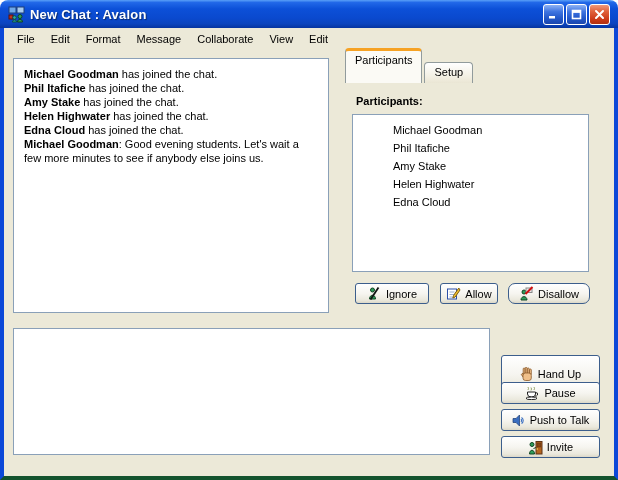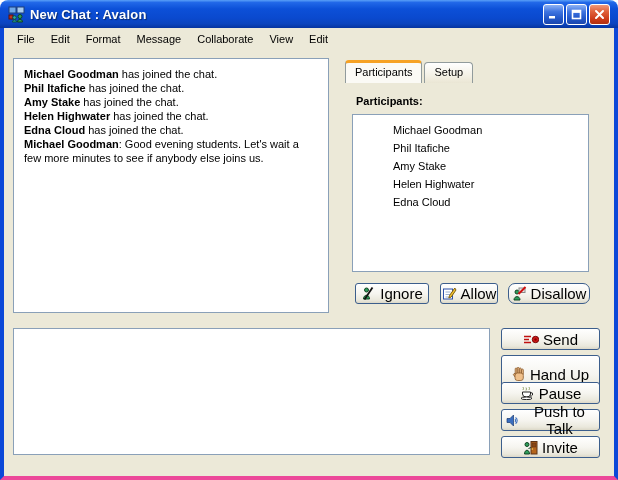--- a/index.html
+++ b/index.html
@@ -27,21 +27,21 @@
   .win-btn{
     width:21px;height:21px;border:1px solid #fff;border-radius:3px;
     display:flex;align-items:center;justify-content:center;padding:0;cursor:default;
   }
   .win-btn.minmax{background:linear-gradient(180deg,#8DB2F4 0%,#3E74E0 35%,#2257C8 70%,#1A46AE 100%);}
   .win-btn.close{background:linear-gradient(180deg,#F0997A 0%,#E0603A 35%,#CC3A18 75%,#B03010 100%);}
   
   .body{
     position:absolute;left:0;top:28px;width:618px;height:452px;
     background:#ECE9D8;
-    border-left:4px solid #0C48D8;border-right:4px solid #0C48D8;border-bottom:4px solid #ec4899;
+    border-left:4px solid #0C48D8;border-right:4px solid #0C48D8;border-bottom:4px solid #14532d;
   }
   
   .menubar{
     position:absolute;left:0;top:0;width:610px;height:21px;
     display:flex;align-items:center;padding-left:5px;background:#ECE9D8;
   }
   .menu-item{padding:3px 8px;cursor:default;}
   
   .chat-log{
     position:absolute;left:9px;top:30px;width:316px;height:255px;
@@ -54,38 +54,38 @@
     position:absolute;left:341px;top:32px;height:23px;
     display:flex;align-items:flex-end;gap:2px;
   }
   .tab{
     height:21px;padding:3px 9px 0 9px;
     border:1px solid #919B9C;border-bottom:none;border-radius:4px 4px 0 0;
     background:linear-gradient(180deg,#FFFFFF 0%,#F2EFE2 70%,#EAE6D4 100%);
     cursor:default;white-space:nowrap;
   }
   .tab.active{
-    height:23px;padding-top:3px;
+    height:35px;padding-top:3px;
     border-top:3px solid #F6A224;background:#FBFAF5;position:relative;z-index:2;
   }
   
   .participants-heading{
     position:absolute;left:352px;top:67px;font-weight:bold;
   }
   .participants-list{
     position:absolute;left:348px;top:86px;width:237px;height:158px;
     background:#FFFFFF;border:1px solid #8AA0B8;padding-top:6px;overflow:hidden;
   }
   .participant{padding-left:40px;height:18px;line-height:18px;cursor:default;}
   
   .xp-btn{
     position:absolute;height:21px;
     border:1px solid #3C5E8C;border-radius:3px;
     background:linear-gradient(180deg,#FFFFFF 0%,#F6F5F0 50%,#EAE8DC 85%,#DCD8C8 100%);
-    font-family:inherit;font-size:15px;color:#000;
+    font-family:inherit;font-size:11px;color:#000;
     display:flex;align-items:center;justify-content:center;gap:4px;
     padding:0 4px;cursor:default;
   }
   .xp-btn .icon{display:flex;align-items:center;flex:none;}
   .btn-ignore{left:351px;top:255px;width:74px;}
   .btn-allow{left:436px;top:255px;width:58px;}
   .btn-disallow{left:504px;top:255px;width:82px;border-radius:7px;}
   
   .message-input{
     position:absolute;left:9px;top:300px;width:477px;height:127px;
@@ -202,30 +202,20 @@
           <path d="M2 14 C2 9.5 8 9.5 8 14 Z" fill="#2E9E5B" stroke="#114422"></path>
           <rect x="7" y="2" width="6" height="4.5" fill="#E8E8E8" stroke="#888"></rect>
           <path d="M13.5 1 L6.5 8" stroke="#D01010" stroke-width="2"></path>
         </svg>
       </span>
       <span>Disallow</span>
     </button>
 
     <textarea class="message-input" style=""></textarea>
 
-    <button class="xp-btn btn-send">
-      <span class="icon">
-        <svg width="16" height="13" viewBox="0 0 16 13">
-          <path d="M1 3.5 h7 M1 6.5 h5 M1 9.5 h7" stroke="#C01010" stroke-width="1.6"></path>
-          <circle cx="12.5" cy="6.5" r="3.2" fill="#D01818" stroke="#700808"></circle>
-          <circle cx="12.5" cy="6.5" r="1.2" fill="#8B0000"></circle>
-        </svg>
-      </span>
-      <span>Send</span>
-    </button>
 
     <button class="xp-btn btn-handup">
       <span class="icon">
         <svg width="14" height="14" viewBox="0 0 14 14">
           <g fill="#F0C08A" stroke="#8B5A2B" stroke-width="0.8">
             <rect x="3.2" y="1" width="1.8" height="7" rx="0.9"></rect>
             <rect x="5.3" y="0.3" width="1.8" height="7.5" rx="0.9"></rect>
             <rect x="7.4" y="1" width="1.8" height="7" rx="0.9"></rect>
             <rect x="9.5" y="2" width="1.8" height="6" rx="0.9"></rect>
             <path d="M3.2 6 L1.2 7.5 L3.2 10 Z"></path>

